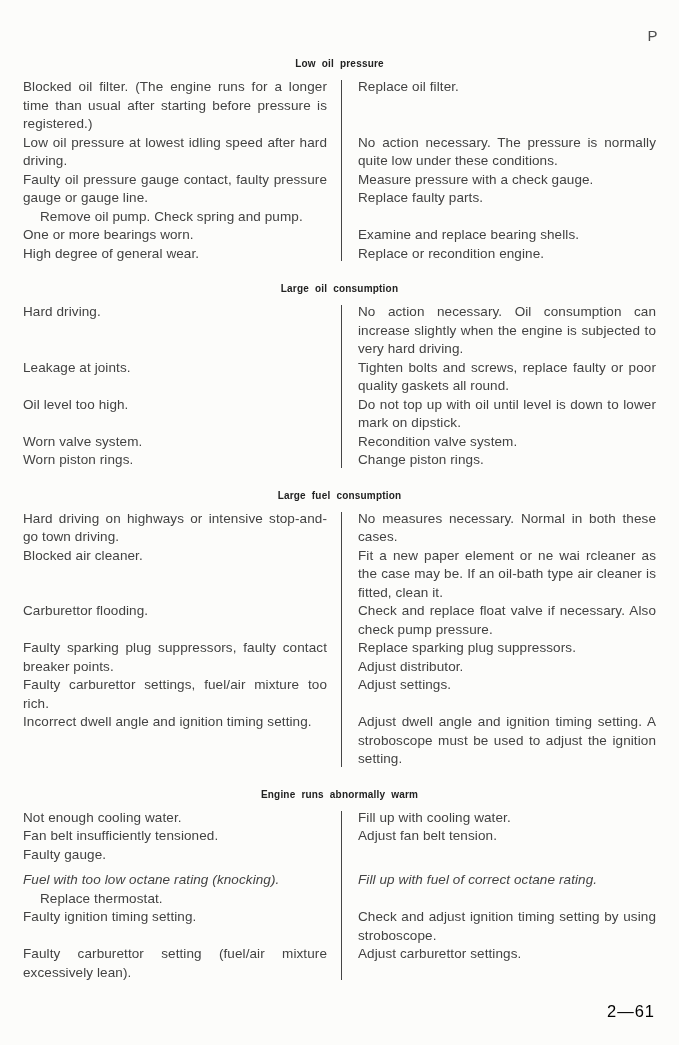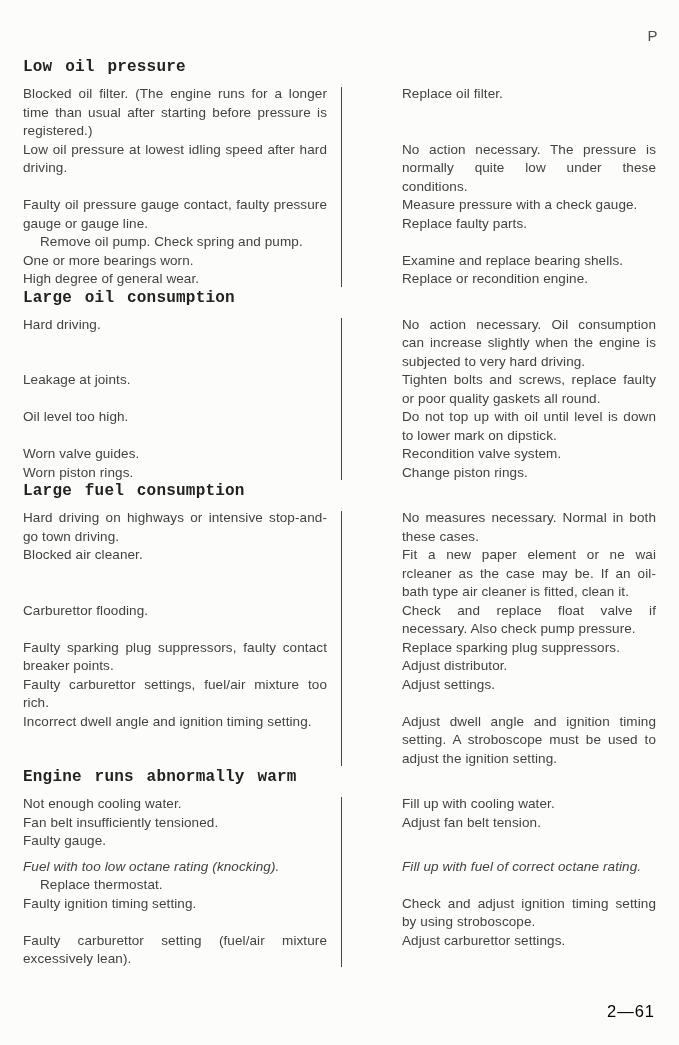--- a/index.html
+++ b/index.html
@@ -21,48 +21,46 @@
     color: #4e4e4e;
     letter-spacing: 0.5px;
   }
   .content {
     position: absolute;
     top: 58px;
     left: 23px;
     width: 633px;
   }
   .section { margin: 0; }
-  .section + .section { }
+  .section + .section { margin-top: 20px; }
   .section-title {
     margin: 0 0 9px 0;
-    font-size: 16px;
+    font-size: 10px;
     font-weight: 700;
     color: #222;
-    text-align: left;
+    text-align: center;
     letter-spacing: 0.2px;
     word-spacing: 3px;
-    font-family: Liberation Mono, monospace;
   }
   .rows {
     position: relative;
   }
   .rows::before {
     content: "";
     position: absolute;
     left: 318px;
     top: 2px;
     bottom: 2px;
     width: 1px;
     background: #454545;
   }
   .row {
     display: grid;
     grid-template-columns: 318px 1fr;
     align-items: start;
-    gap: 44px;
   }
   .cell { box-sizing: border-box; }
   .cell.left  { padding-right: 14px; }
   .cell.right { padding-left: 17px; }
   .cell p {
     margin: 0;
     font-size: 13.5px;
     line-height: 18.5px;
     text-align: justify;
     letter-spacing: 0.1px;
@@ -156,21 +154,21 @@
           <div class="row">
             <div class="cell left">
               <p>Oil level too high.</p>
             </div>
             <div class="cell right">
               <p>Do not top up with oil until level is down to lower mark on dipstick.</p>
             </div>
           </div>
           <div class="row">
             <div class="cell left">
-              <p>Worn valve guides.</p>
+              <p>Worn valve system.</p>
             </div>
             <div class="cell right">
               <p>Recondition valve system.</p>
             </div>
           </div>
           <div class="row">
             <div class="cell left">
               <p>Worn piston rings.</p>
             </div>
             <div class="cell right">

